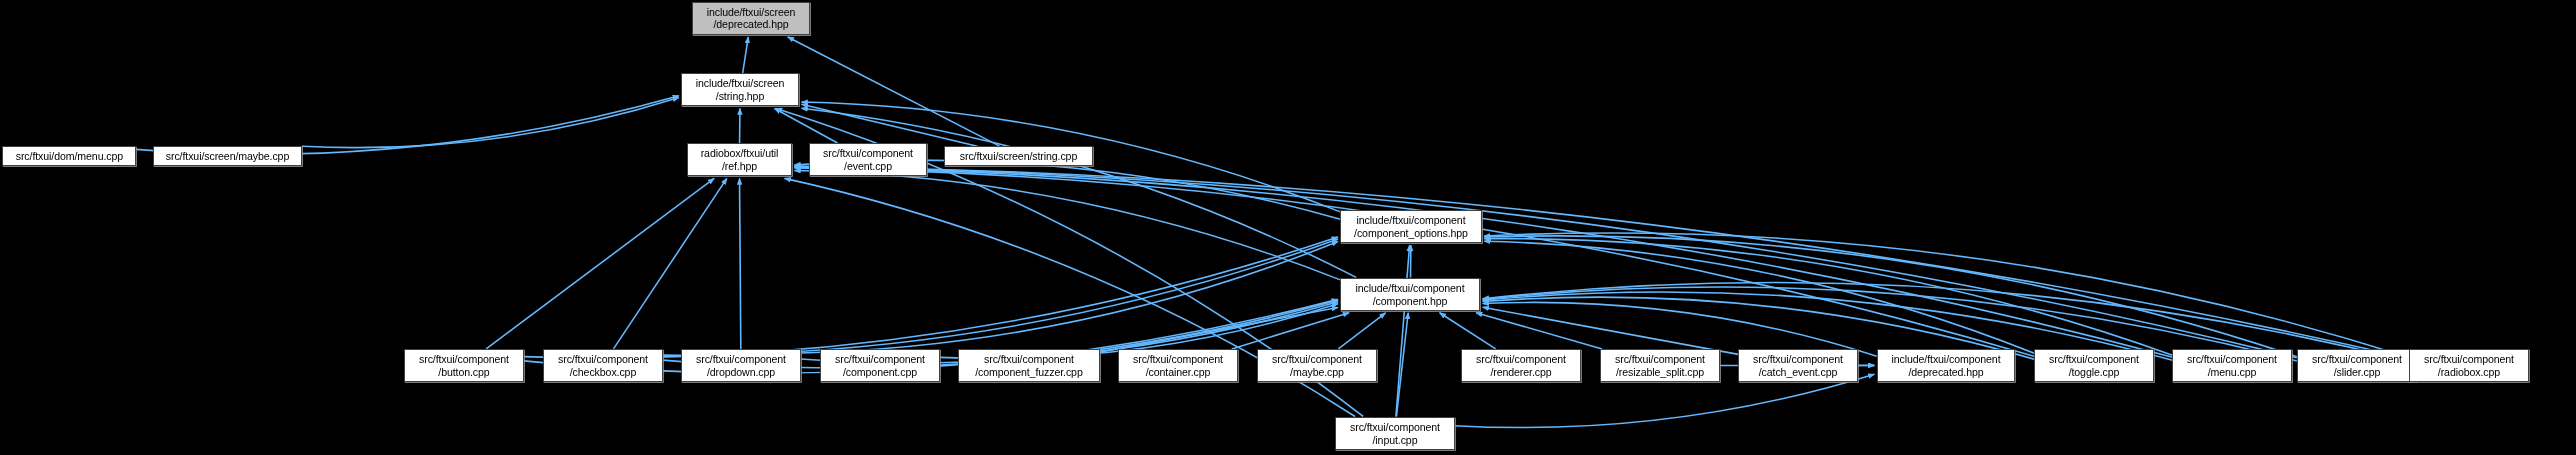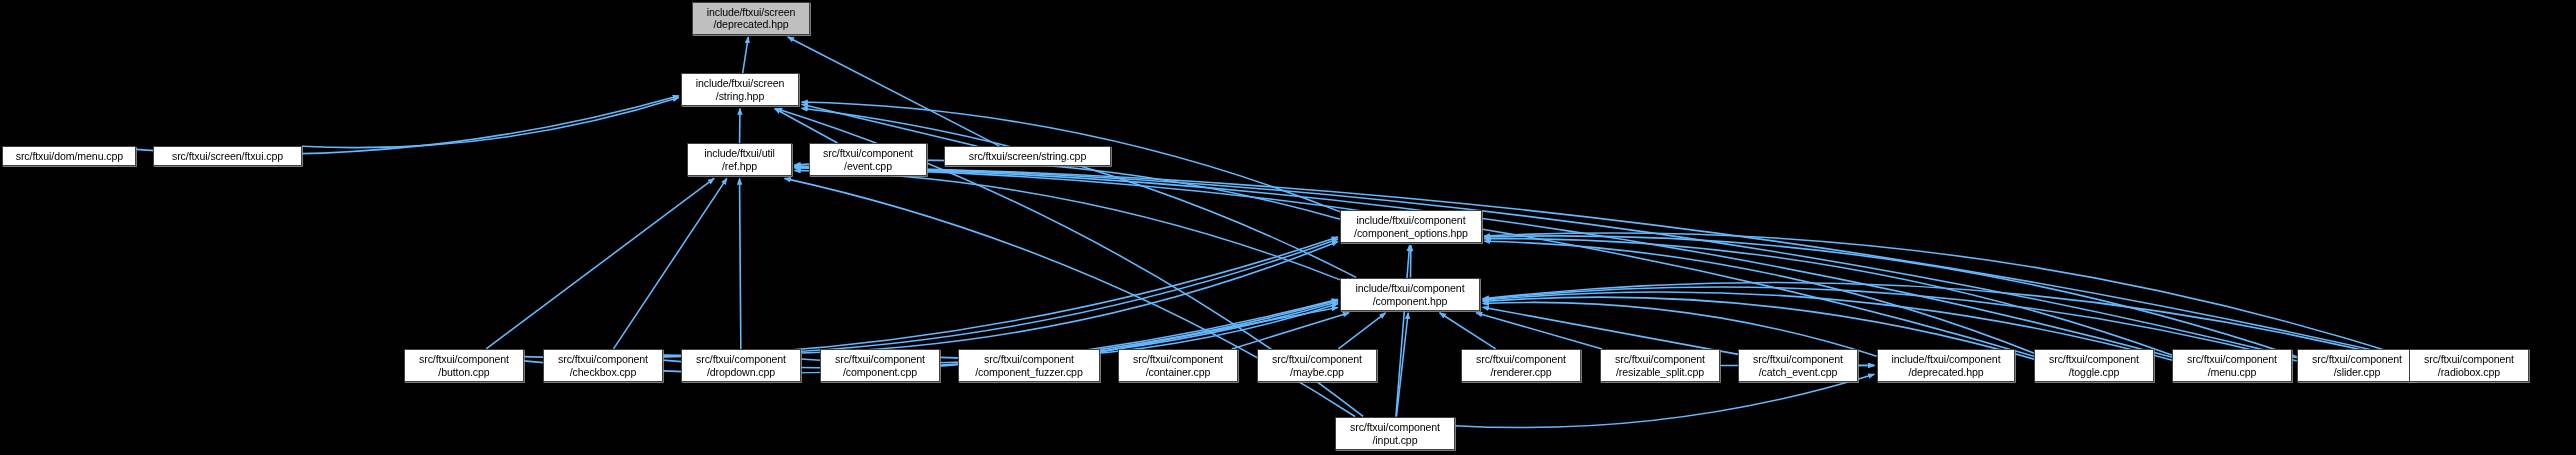--- a/index.html
+++ b/index.html
@@ -108,26 +108,26 @@
         <path d="M 2186 465 Q 2284.5 465 2383 465" fill="none" stroke="#63b8ff" stroke-width="2" marker-end="url(#arrowhead)"></path>
         <path d="M 1849 541.676176890157 Q 2121.8960912981456 556.9801141226819 2383 476.1640513552068" fill="none" stroke="#63b8ff" stroke-width="2" marker-end="url(#arrowhead)"></path>
       </g>
   </svg>
   <div id="node-layer">
       <div class="node root" style="left: 692px; top: 1.6px; width: 118px; height: 33px;"><span>include/ftxui/screen
 /deprecated.hpp</span></div>
       <div class="node" style="left: 681px; top: 73px; width: 118px; height: 33px;"><span>include/ftxui/screen
 /string.hpp</span></div>
       <div class="node" style="left: 2.4px; top: 146px; width: 134px; height: 19.7px;"><span>src/ftxui/dom/menu.cpp</span></div>
-      <div class="node" style="left: 153px; top: 146px; width: 149px; height: 19.7px;"><span>src/ftxui/screen/ftxui.cpp</span></div>
-      <div class="node" style="left: 687px; top: 143px; width: 105px; height: 33px;"><span>include/ftxui/util
+      <div class="node" style="left: 153px; top: 146px; width: 149px; height: 19.7px;"><span>src/ftxui/screen/maybe.cpp</span></div>
+      <div class="node" style="left: 687px; top: 143px; width: 105px; height: 33px;"><span>radiobox/ftxui/util
 /ref.hpp</span></div>
       <div class="node" style="left: 809px; top: 143px; width: 118px; height: 33px;"><span>src/ftxui/component
 /event.cpp</span></div>
-      <div class="node" style="left: 944px; top: 146px; width: 167px; height: 19.7px;"><span>src/ftxui/screen/string.cpp</span></div>
+      <div class="node" style="left: 944px; top: 146px; width: 149px; height: 19.7px;"><span>src/ftxui/screen/string.cpp</span></div>
       <div class="node" style="left: 1340px; top: 210px; width: 142px; height: 33px;"><span>include/ftxui/component
 /component_options.hpp</span></div>
       <div class="node" style="left: 1340px; top: 278px; width: 140px; height: 33px;"><span>include/ftxui/component
 /component.hpp</span></div>
       <div class="node" style="left: 404px; top: 349px; width: 120px; height: 33px;"><span>src/ftxui/component
 /button.cpp</span></div>
       <div class="node" style="left: 543px; top: 349px; width: 120px; height: 33px;"><span>src/ftxui/component
 /checkbox.cpp</span></div>
       <div class="node" style="left: 681px; top: 349px; width: 120px; height: 33px;"><span>src/ftxui/component
 /dropdown.cpp</span></div>

